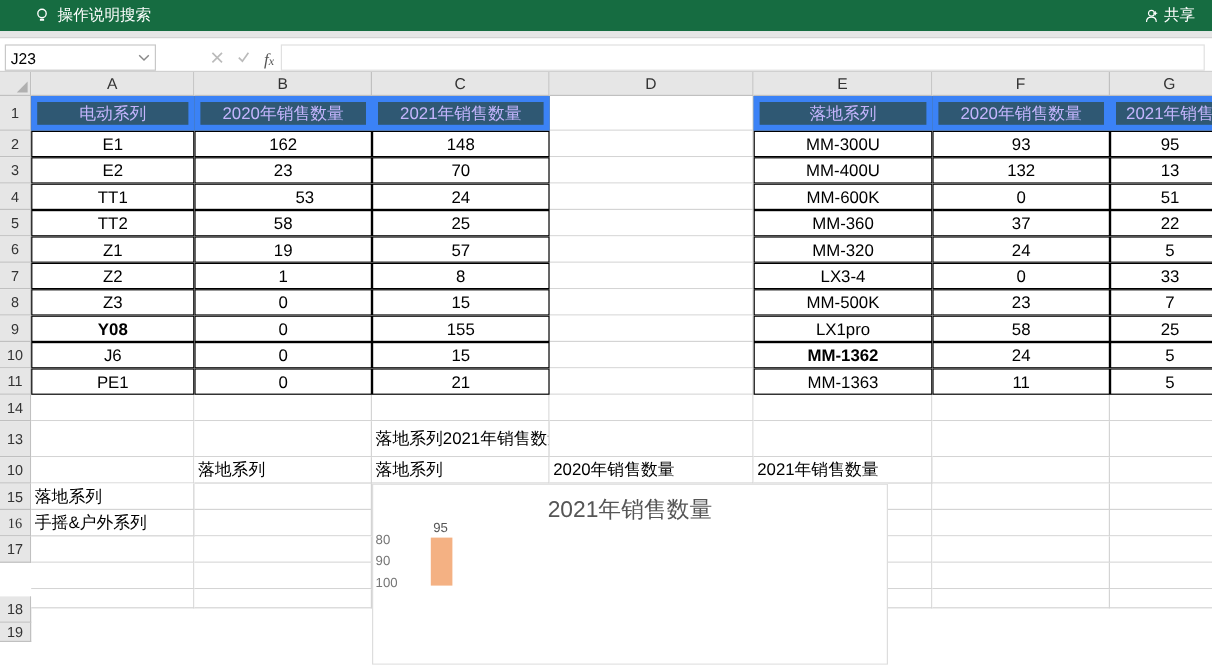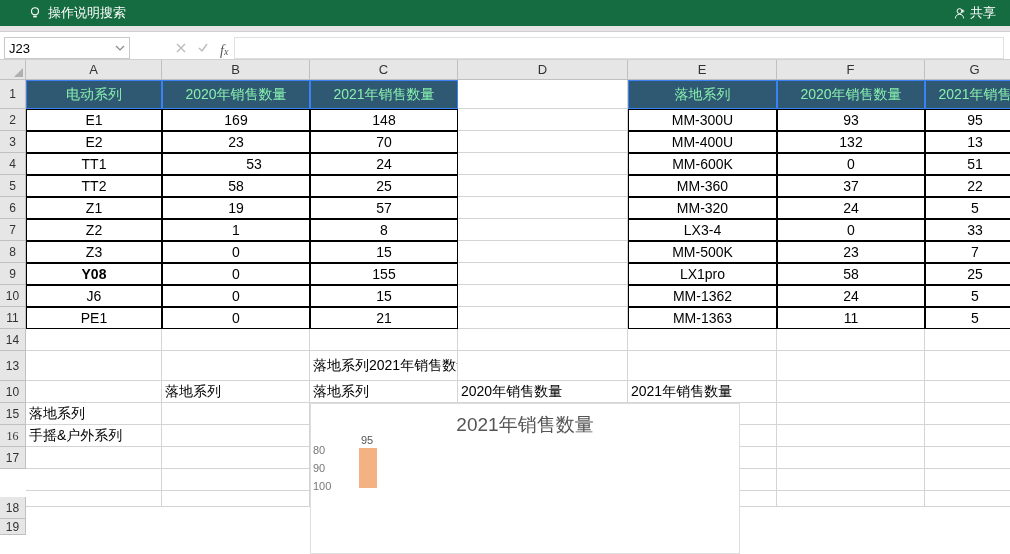--- a/index.html
+++ b/index.html
@@ -25,21 +25,21 @@
   .grid-wrap { position: relative; }
   .selectall { position: absolute; left: 0; top: 0; width: 26px; height: 20px; background: #e6e6e6; border-right: 1px solid #c0c0c0; border-bottom: 1px solid #c0c0c0; }
   .selectall::after { content: ""; position: absolute; right: 2px; bottom: 2px; border-left: 9px solid transparent; border-bottom: 9px solid #b0b0b0; }
   .col-hdrs { position: absolute; left: 26px; top: 0; height: 20px; display: flex; }
   .ch { background: #e6e6e6; border-right: 1px solid #c0c0c0; border-bottom: 1px solid #c0c0c0; color: #333; text-align: center; line-height: 20px; font-size: 13px; }
   .row-hdrs { position: absolute; left: 0; top: 20px; width: 26px; }
   .rh { background: #e6e6e6; border-right: 1px solid #c0c0c0; border-bottom: 1px solid #c0c0c0; text-align: center; font-size: 12px; color: #333; }
   .cells { position: absolute; left: 26px; top: 20px; }
   .cell { position: absolute; border-right: 1px solid #d4d4d4; border-bottom: 1px solid #d4d4d4; font-size: 14px; display: flex; align-items: center; justify-content: center; background: #fff; overflow: hidden; white-space: nowrap; }
   .cell.left { justify-content: flex-start; padding-left: 3px; }
-  .hdr { background: #2f5873; color: #86efac; border: 1px solid #3b82f6; }
+  .hdr { background: #2f5873; color: #c4b5fd; border: 5px solid #3b82f6; }
   .obord { border: 1px solid #000; }
   .chart { position: absolute; background: #fff; border: 1px solid #ddd; display: flex; flex-direction: column; align-items: center; }
   .chart-title { font-size: 19px; color: #555; margin-top: 8px; }
   .chart-body { position: relative; width: 100%; flex: 1; }
   .yaxis { position: absolute; left: 2px; font-size: 11px; color: #777; }
   .bar { position: absolute; background: #f4b183; }
   .barlbl { position: absolute; font-size: 11px; color: #555; }
 </style>
 </head>
 <body>
@@ -249,21 +249,21 @@
       <div class="cell" style="left: 136px; top: 411px; width: 148px; height: 16px;"></div>
       <div class="cell" style="left: 284px; top: 411px; width: 148px; height: 16px;"></div>
       <div class="cell" style="left: 432px; top: 411px; width: 170px; height: 16px;"></div>
       <div class="cell" style="left: 602px; top: 411px; width: 149px; height: 16px;"></div>
       <div class="cell" style="left: 751px; top: 411px; width: 148px; height: 16px;"></div>
       <div class="cell" style="left: 899px; top: 411px; width: 100px; height: 16px;"></div>
       <div class="cell hdr" style="left: 0px; top: 0px; width: 136px; height: 29px;">电动系列</div>
       <div class="cell hdr" style="left: 136px; top: 0px; width: 148px; height: 29px;">2020年销售数量</div>
       <div class="cell hdr" style="left: 284px; top: 0px; width: 148px; height: 29px;">2021年销售数量</div>
       <div class="cell obord" style="left: 0px; top: 29px; width: 136px; height: 22px;">E1</div>
-      <div class="cell obord" style="left: 136px; top: 29px; width: 148px; height: 22px;">169</div>
+      <div class="cell obord" style="left: 136px; top: 29px; width: 148px; height: 22px;">162</div>
       <div class="cell obord" style="left: 284px; top: 29px; width: 148px; height: 22px;">148</div>
       <div class="cell obord" style="left: 0px; top: 51px; width: 136px; height: 22px;">E2</div>
       <div class="cell obord" style="left: 136px; top: 51px; width: 148px; height: 22px;">23</div>
       <div class="cell obord" style="left: 284px; top: 51px; width: 148px; height: 22px;">70</div>
       <div class="cell obord" style="left: 0px; top: 73px; width: 136px; height: 22px;">TT1</div>
       <div class="cell obord" style="left: 136px; top: 73px; width: 148px; height: 22px; padding-left: 36px;">53</div>
       <div class="cell obord" style="left: 284px; top: 73px; width: 148px; height: 22px;">24</div>
       <div class="cell obord" style="left: 0px; top: 95px; width: 136px; height: 22px;">TT2</div>
       <div class="cell obord" style="left: 136px; top: 95px; width: 148px; height: 22px;">58</div>
       <div class="cell obord" style="left: 284px; top: 95px; width: 148px; height: 22px;">25</div>
@@ -305,21 +305,21 @@
       <div class="cell obord" style="left: 899px; top: 117px; width: 100px; height: 22px;">5</div>
       <div class="cell obord" style="left: 602px; top: 139px; width: 149px; height: 22px;">LX3-4</div>
       <div class="cell obord" style="left: 751px; top: 139px; width: 148px; height: 22px;">0</div>
       <div class="cell obord" style="left: 899px; top: 139px; width: 100px; height: 22px;">33</div>
       <div class="cell obord" style="left: 602px; top: 161px; width: 149px; height: 22px;">MM-500K</div>
       <div class="cell obord" style="left: 751px; top: 161px; width: 148px; height: 22px;">23</div>
       <div class="cell obord" style="left: 899px; top: 161px; width: 100px; height: 22px;">7</div>
       <div class="cell obord" style="left: 602px; top: 183px; width: 149px; height: 22px;">LX1pro</div>
       <div class="cell obord" style="left: 751px; top: 183px; width: 148px; height: 22px;">58</div>
       <div class="cell obord" style="left: 899px; top: 183px; width: 100px; height: 22px;">25</div>
-      <div class="cell obord" style="left: 602px; top: 205px; width: 149px; height: 22px;">MM-1362</div>
+      <div class="cell obord" style="left: 602px; top: 205px; width: 149px; height: 22px; font-weight: bold;">MM-1362</div>
       <div class="cell obord" style="left: 751px; top: 205px; width: 148px; height: 22px;">24</div>
       <div class="cell obord" style="left: 899px; top: 205px; width: 100px; height: 22px;">5</div>
       <div class="cell obord" style="left: 602px; top: 227px; width: 149px; height: 22px;">MM-1363</div>
       <div class="cell obord" style="left: 751px; top: 227px; width: 148px; height: 22px;">11</div>
       <div class="cell obord" style="left: 899px; top: 227px; width: 100px; height: 22px;">5</div>
       <div class="cell left" style="left: 284px; top: 271px; width: 148px; height: 30px;">落地系列2021年销售数量</div>
       <div class="cell left" style="left: 136px; top: 301px; width: 148px; height: 22px;">落地系列</div>
       <div class="cell left" style="left: 284px; top: 301px; width: 148px; height: 22px;">落地系列</div>
       <div class="cell left" style="left: 432px; top: 301px; width: 170px; height: 22px;">2020年销售数量</div>
       <div class="cell left" style="left: 602px; top: 301px; width: 149px; height: 22px;">2021年销售数量</div>

